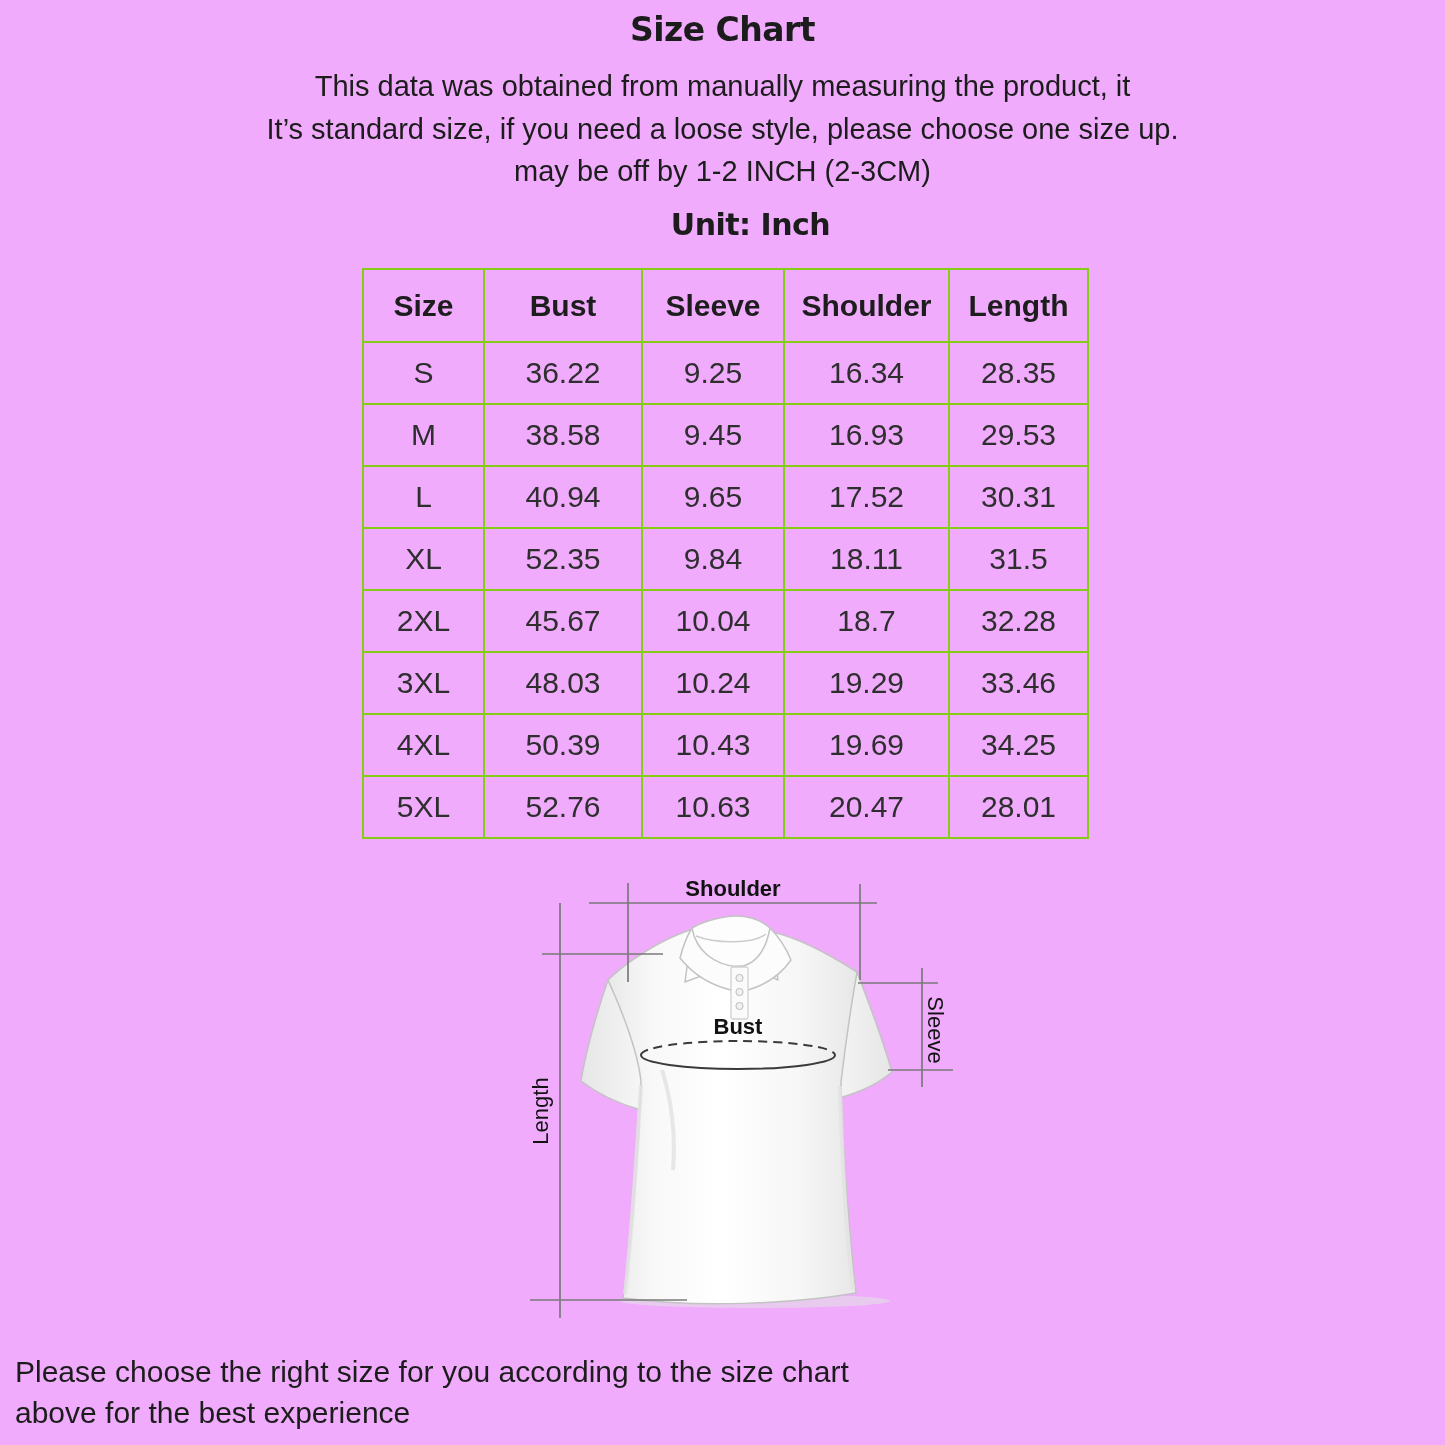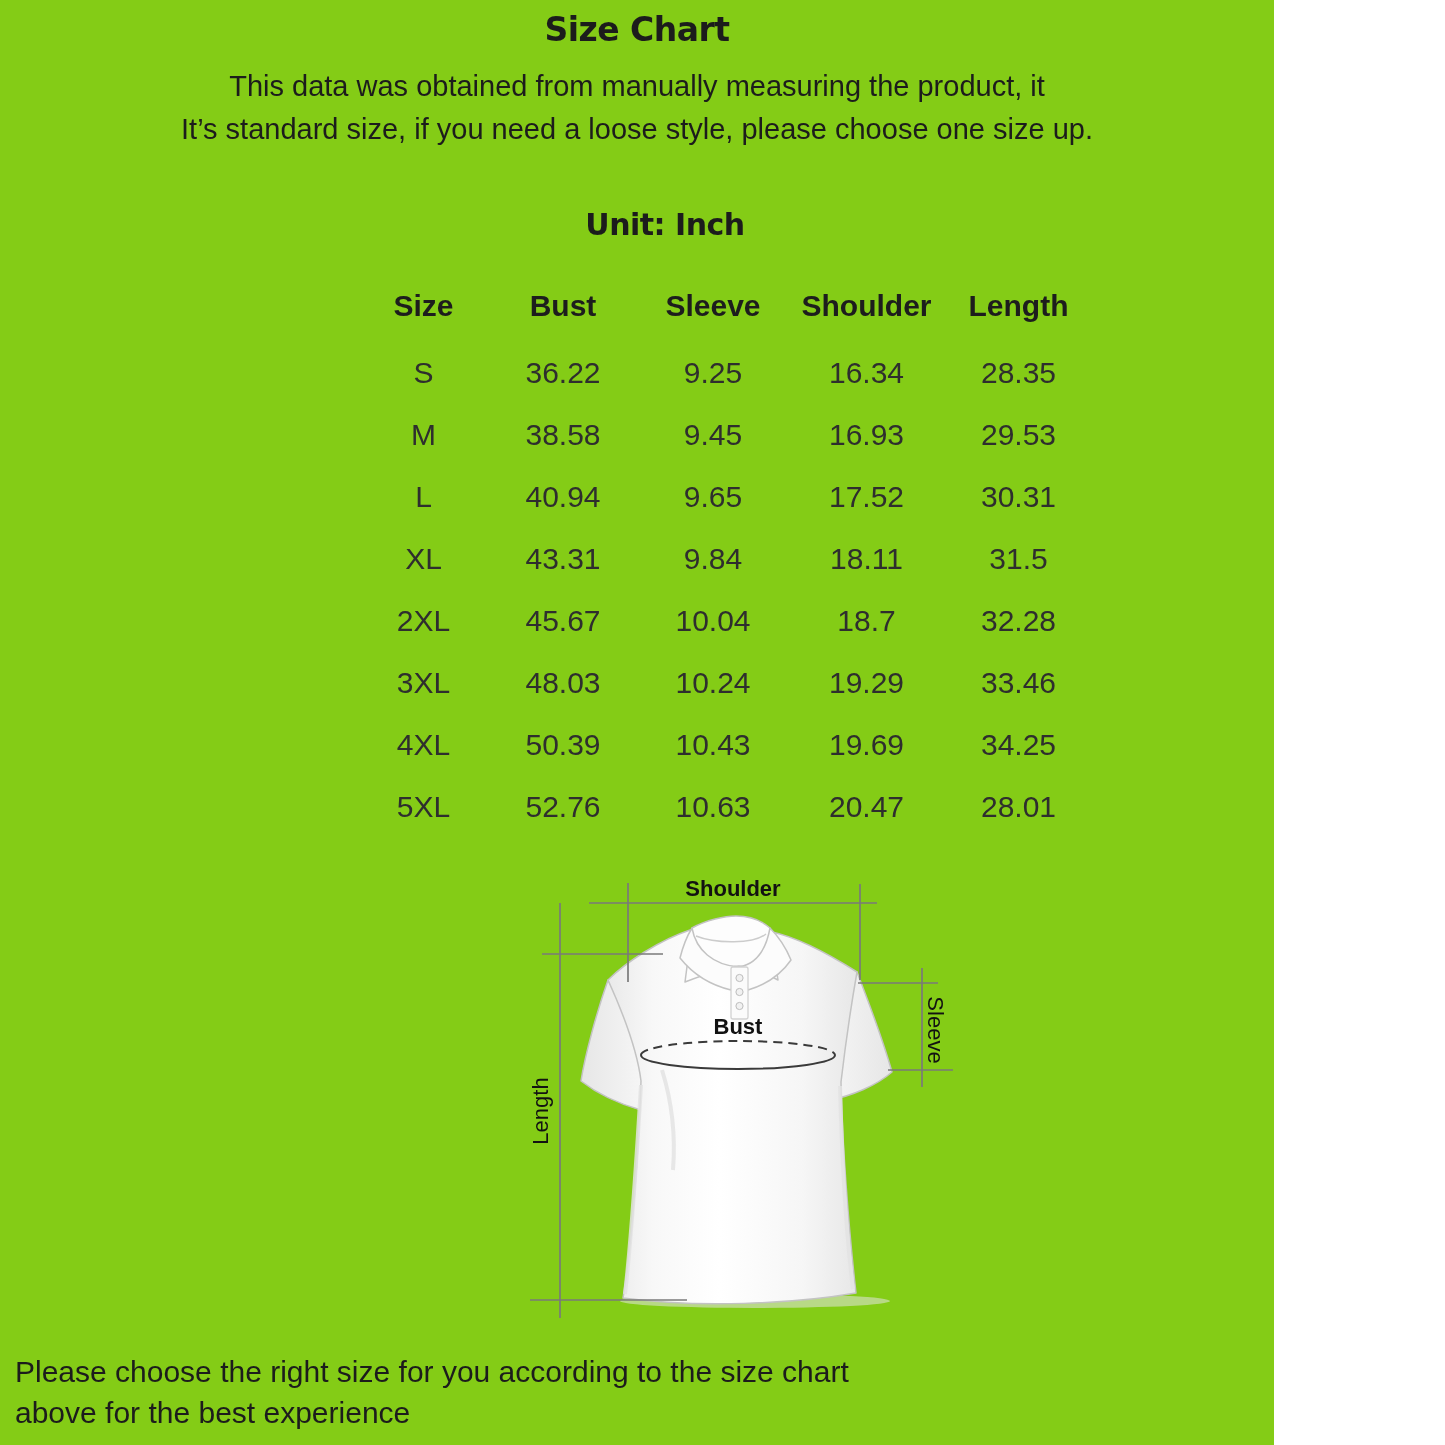--- a/index.html
+++ b/index.html
@@ -5,22 +5,22 @@
   * { box-sizing: border-box; }
   html, body { margin: 0; padding: 0; }
   body {
     width: 1445px; height: 1445px;
     background: #ffffff;
     font-family: "Liberation Sans", sans-serif;
     color: #1d1d1d;
   }
   .page {
     position: relative;
-    width: 1274px; height: 1445px;
-    background: #84cc16;
+    width: 1445px; height: 1445px;
+    background: #f0abfc;
     overflow: hidden;
   }
   .page-title {
     position: absolute; top: 10px; left: 0; width: 100%;
     text-align: center;
     font-family: "DejaVu Sans", sans-serif;
     font-size: 33px; font-weight: 700;
     letter-spacing: -0.5px;
     color: #1c1c1c;
   }
@@ -87,20 +87,21 @@
 </head>
 <body>
 
 <div class="page">
 
   <div class="page-title">Size Chart</div>
 
   <div class="intro">
     <div>This data was obtained from manually measuring the product, it</div>
     <div>It’s standard size, if you need a loose style, please choose one size up.</div>
+    <div>may be off by 1-2 INCH (2-3CM)</div>
   </div>
 
   <div class="unit-label">Unit: Inch</div>
 
   <table class="size-table">
     <colgroup>
       <col class="col-size">
         <col class="col-bust">
         <col class="col-sleeve">
         <col class="col-shoulder">
@@ -132,21 +133,21 @@
       </tr>
       <tr>
         <td>L</td>
         <td>40.94</td>
         <td>9.65</td>
         <td>17.52</td>
         <td>30.31</td>
       </tr>
       <tr>
         <td>XL</td>
-        <td>43.31</td>
+        <td>52.35</td>
         <td>9.84</td>
         <td>18.11</td>
         <td>31.5</td>
       </tr>
       <tr>
         <td>2XL</td>
         <td>45.67</td>
         <td>10.04</td>
         <td>18.7</td>
         <td>32.28</td>

